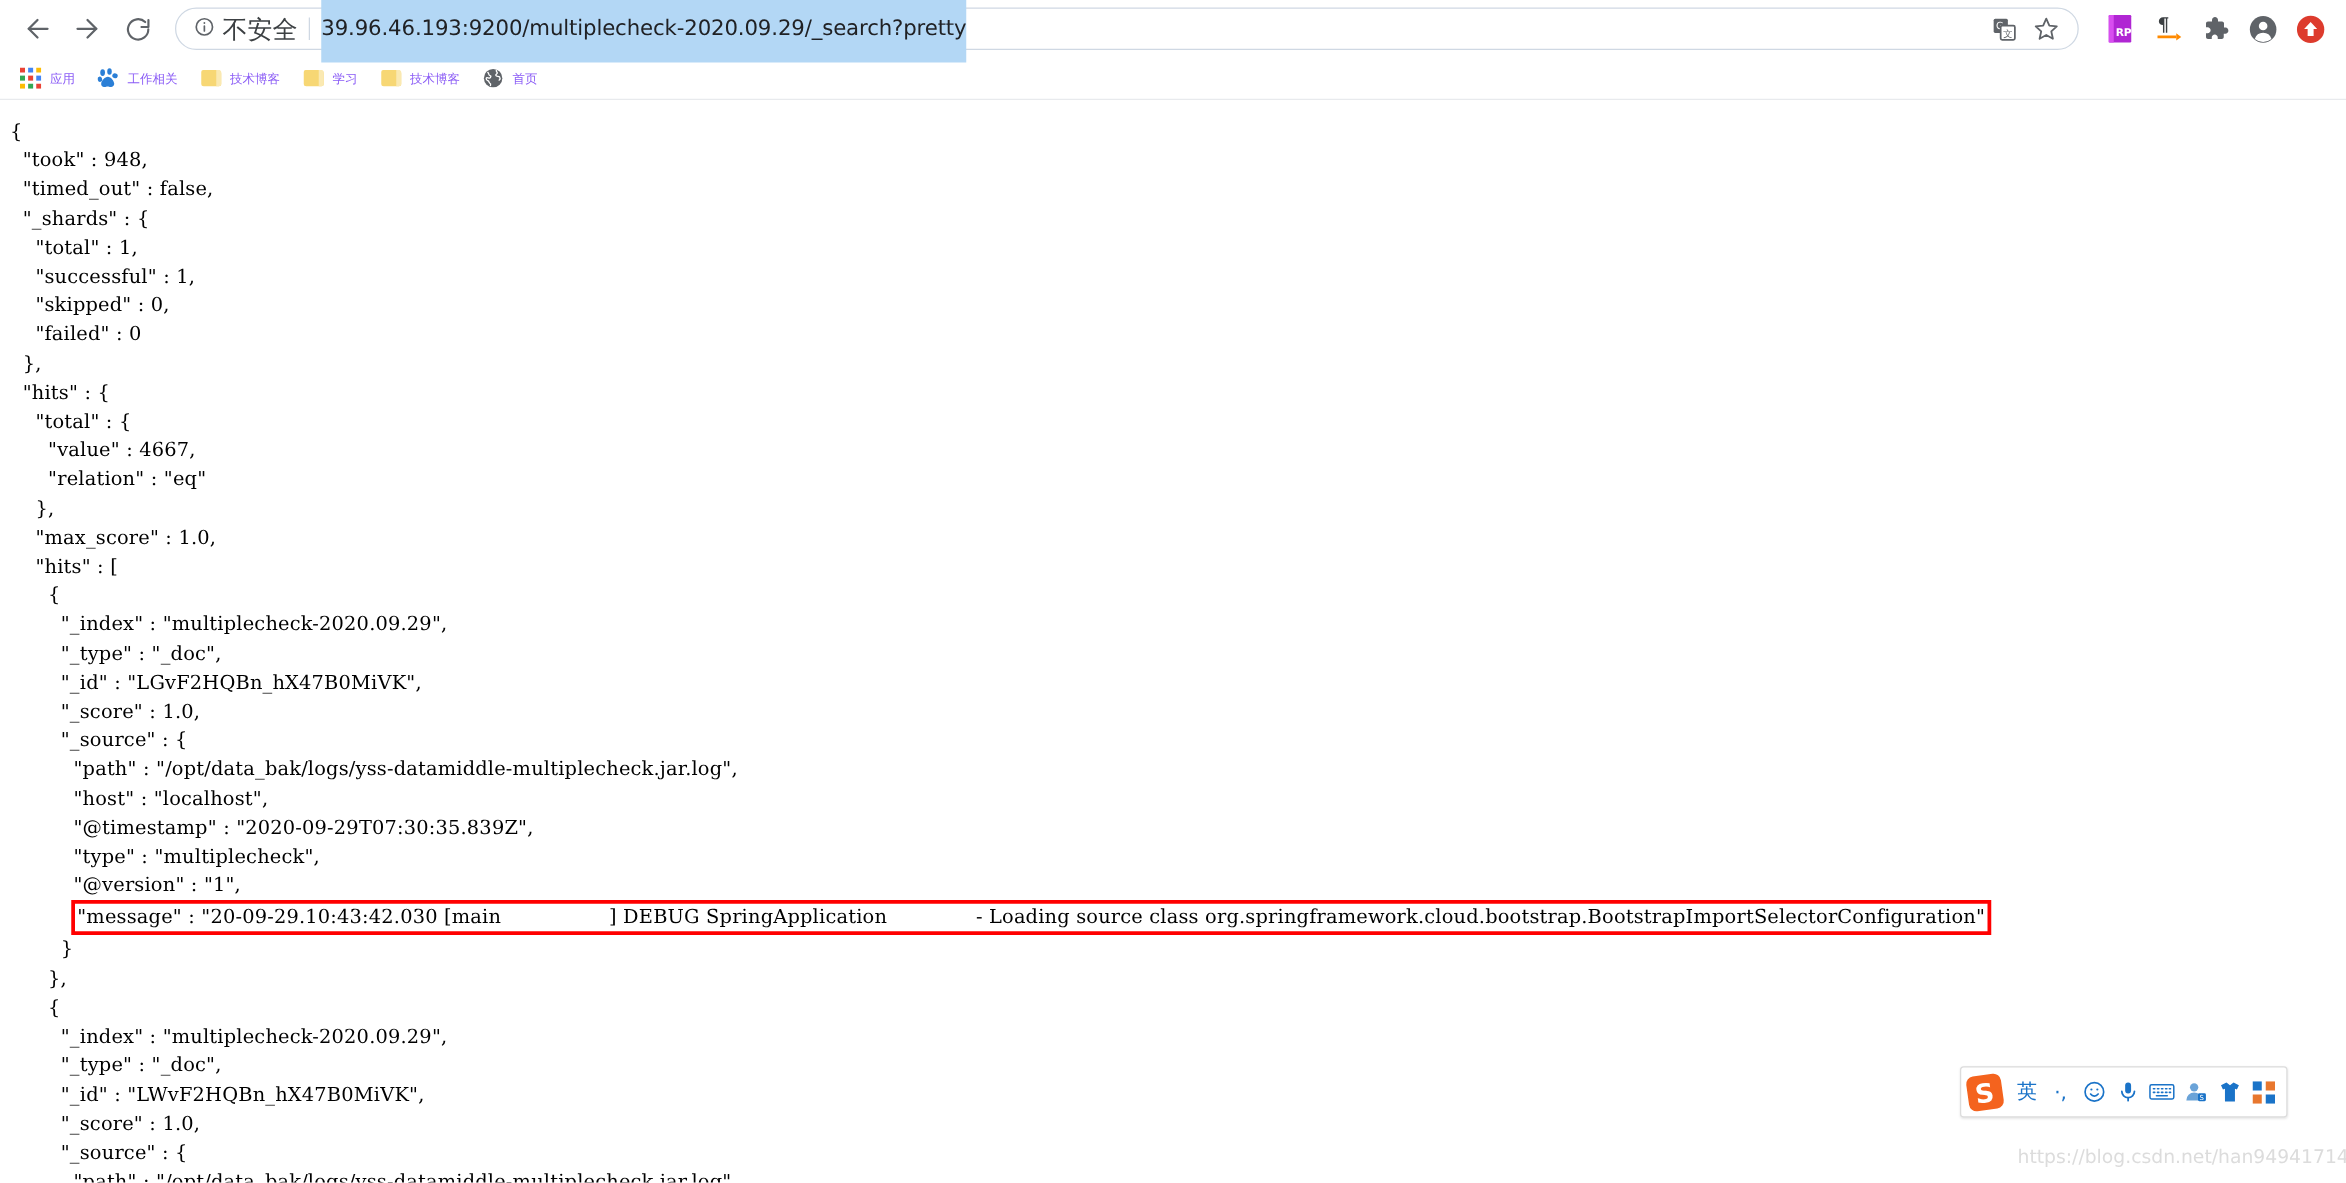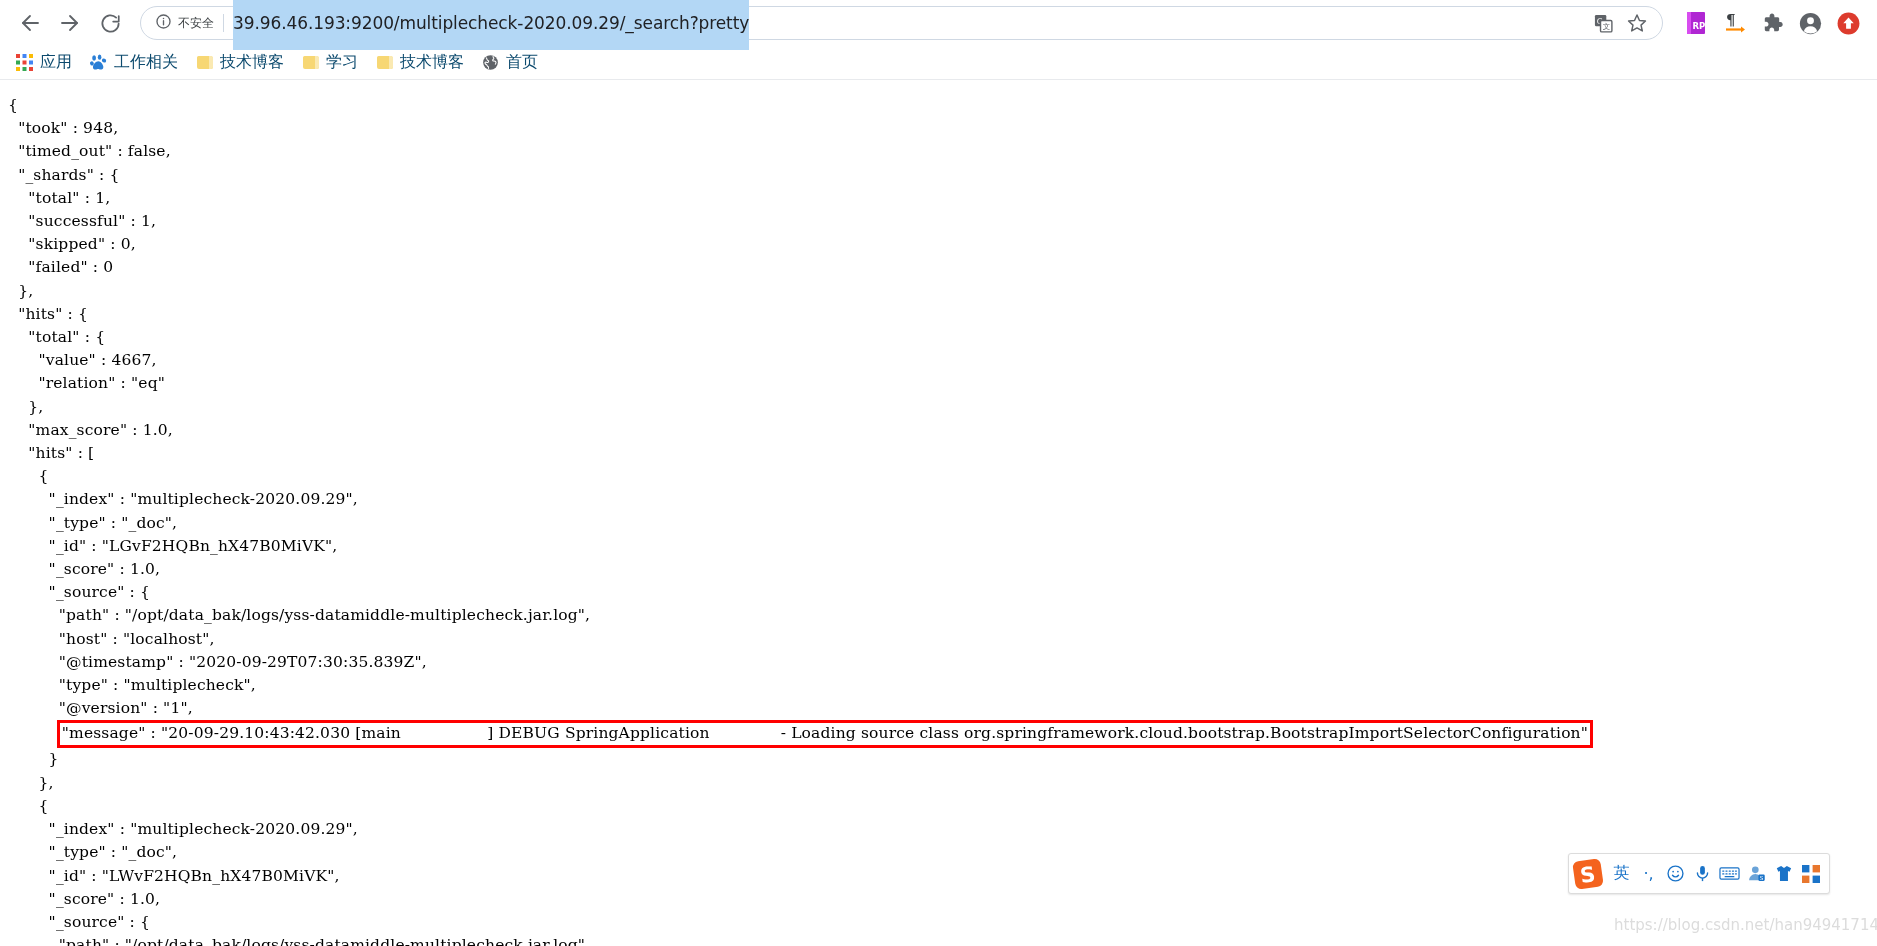--- a/index.html
+++ b/index.html
@@ -55,21 +55,21 @@
   }
   #site-info {
     display: flex;
     align-items: center;
     flex: 0 0 auto;
     color: #3c4043;
     font-size: 15px;
   }
   #info-icon { margin-right: 6px; display:block; color:#5f6368; }
   #security-text {
-    font-size: 12px;
+    font-size: 20px;
     color: #3c4043;
     white-space: nowrap;
     font-family: "DejaVu Sans", sans-serif;
   }
   #omnibox-divider {
     width: 1px;
     height: 18px;
     background: #cfd8e3;
     margin: 0 9px;
     flex: 0 0 auto;
@@ -136,22 +136,22 @@
   .bookmark .bm-icon {
     width: 17px;
     height: 17px;
     margin-right: 7px;
     flex: 0 0 auto;
     display: flex;
     align-items: center;
     justify-content: center;
   }
   .bookmark .bm-label {
-    font-size: 16px;
-    color: #0c4a6e;
+    font-size: 10px;
+    color: #8b5cf6;
     white-space: nowrap;
     font-family: Liberation Serif, serif;
   }
   .folder-icon {
     width: 16px; height: 13px;
     background: #f7d774;
     border-radius: 1.5px 3px 2px 2px;
     position: relative;
   }
   .folder-icon::after {

